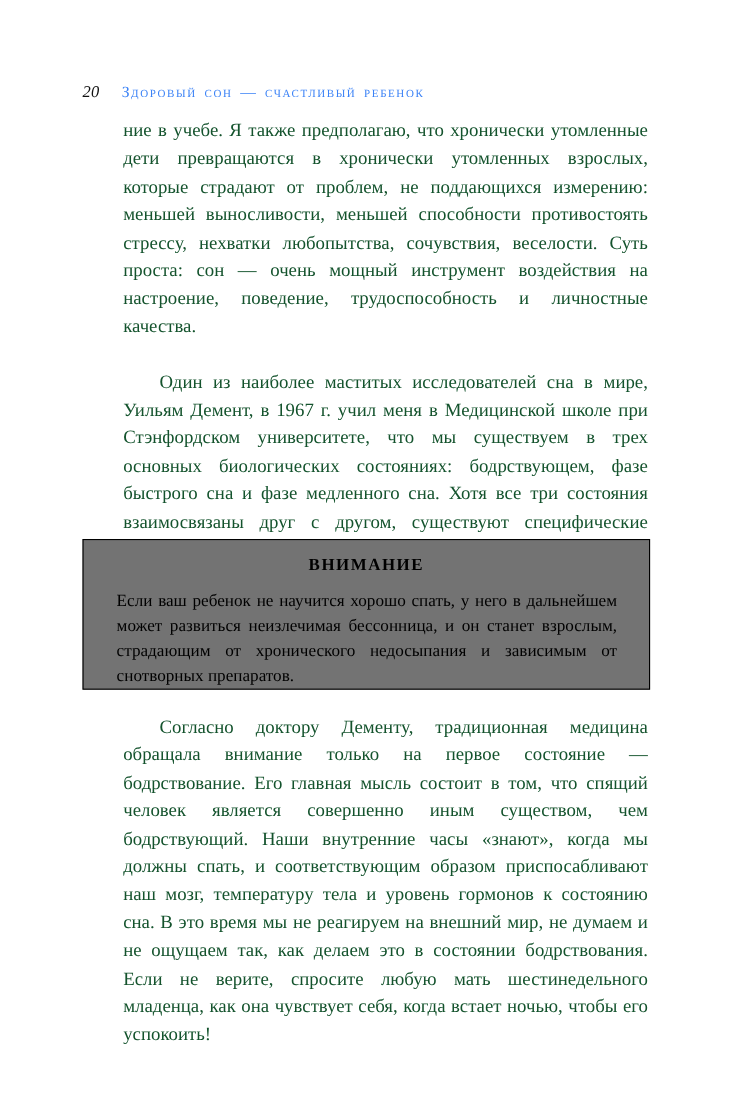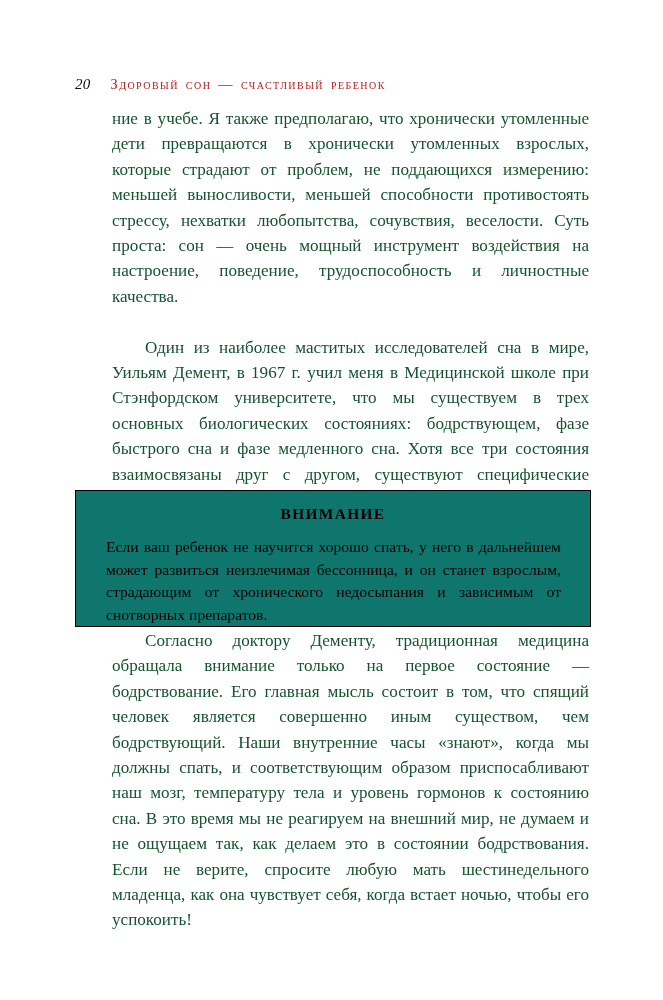--- a/index.html
+++ b/index.html
@@ -39,21 +39,21 @@
     font-size: 15px;
     letter-spacing: 0.3px;
     margin-right: 20px;
     color: #111;
   }
   .head-title {
     font-size: 14.2px;
     font-variant: small-caps;
     letter-spacing: 1.45px;
     word-spacing: 2px;
-    color: #b91c1c;
+    color: #3b82f6;
   }
 
   
   .text-column {
     position: absolute;
     left: 112px;
     top: 106px;
     width: 477px;
   }
 
@@ -75,21 +75,21 @@
 
   
   .warning-box {
     position: absolute;
     left: 75px;
     top: 490px;
     width: 516px;
     height: 137px;
     box-sizing: border-box;
     border: 1.6px solid #000000;
-    background: #0f766e;
+    background: #737373;
   }
   .warning-title {
     margin: 0;
     padding-top: 14px;
     text-align: center;
     font-size: 15.4px;
     font-weight: bold;
     letter-spacing: 1.35px;
     color: #000;
   }
@@ -101,21 +101,21 @@
     font-weight: normal;
     text-align: justify;
     text-justify: inter-word;
     color: #000;
   }
 
   
   .text-column-lower {
     position: absolute;
     left: 112px;
-    top: 628px;
+    top: 648px;
     width: 477px;
   }
 </style>
 </head>
 <body>
 
 <div class="page">
 
   <div class="running-head">
     <span class="folio">20</span>

